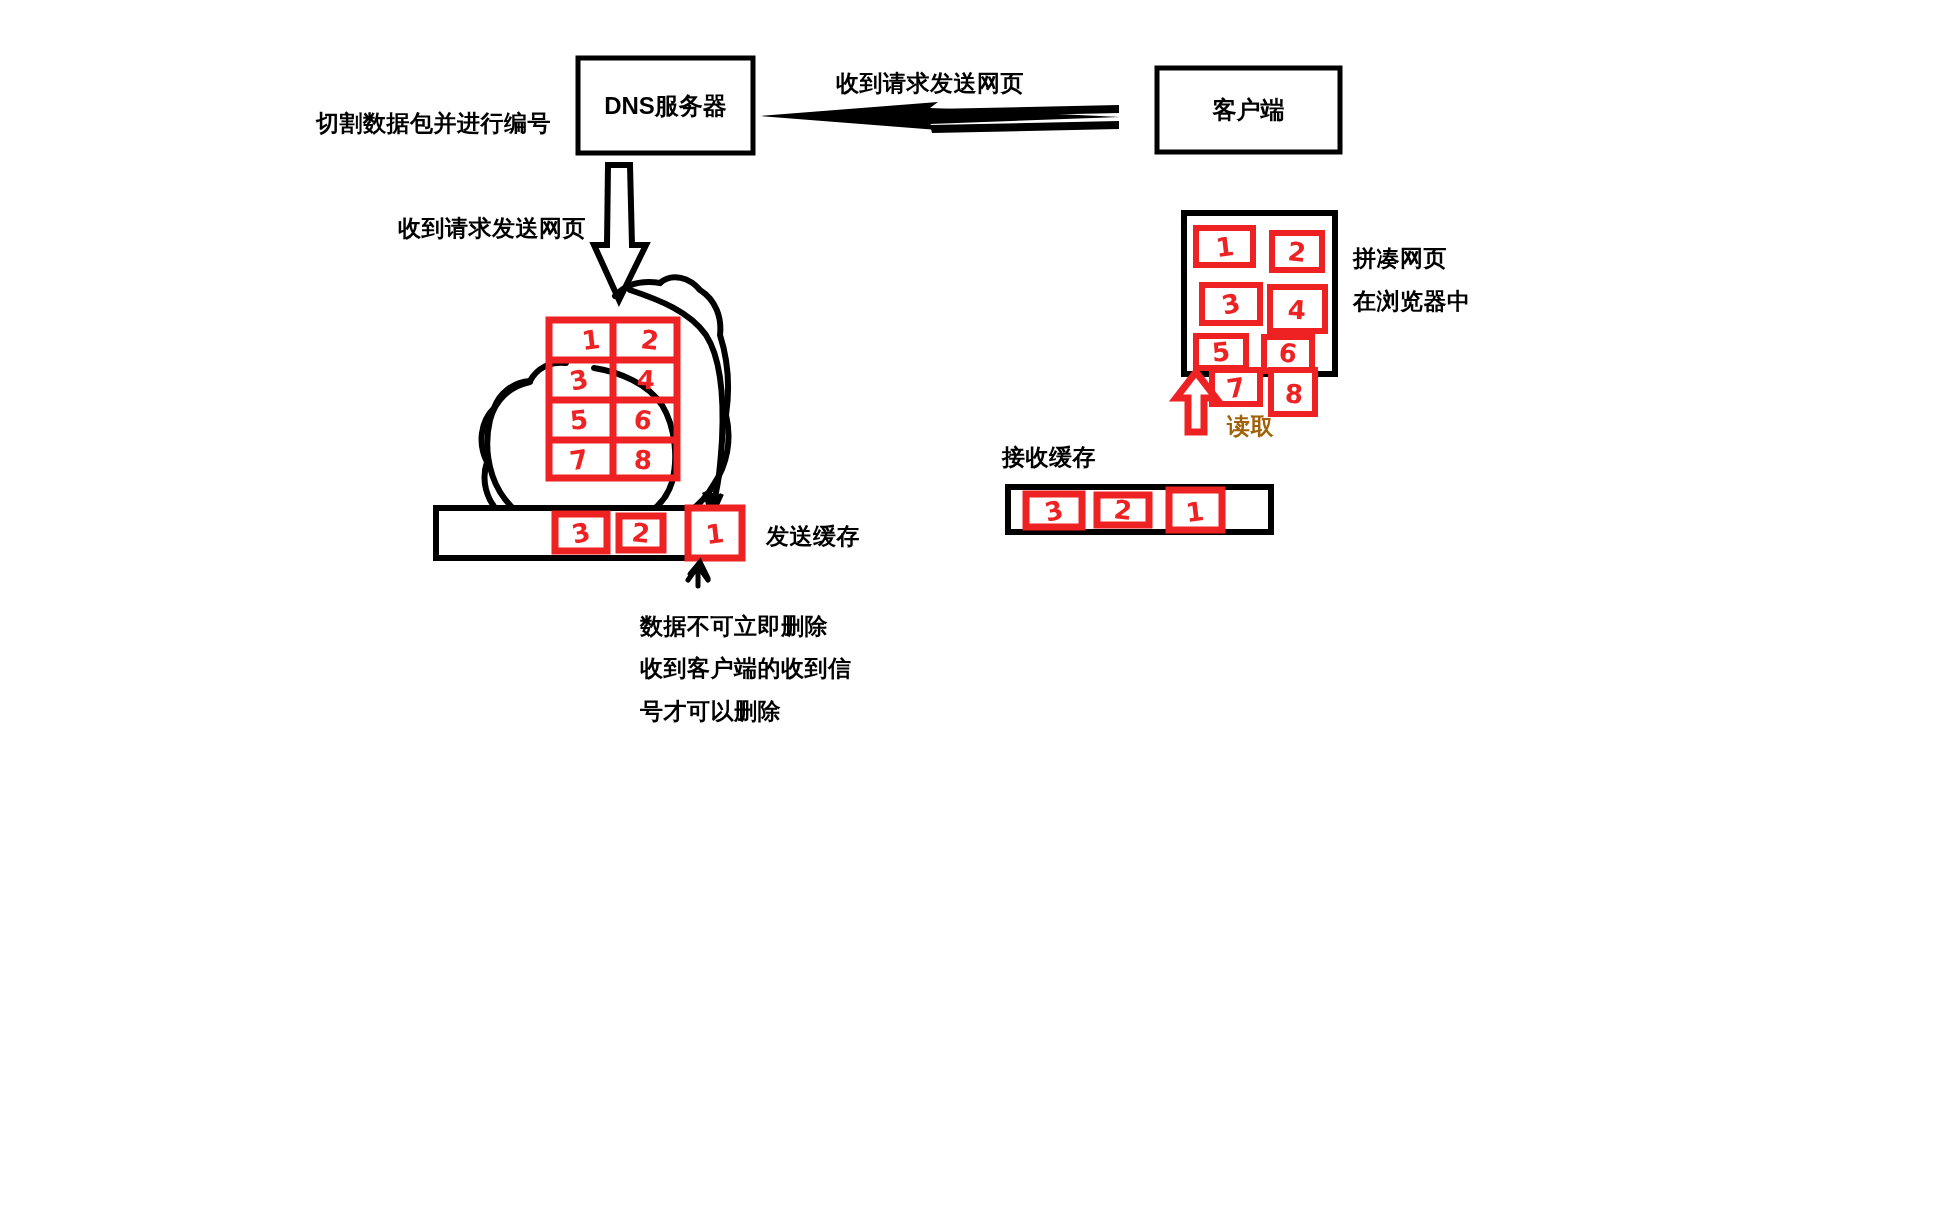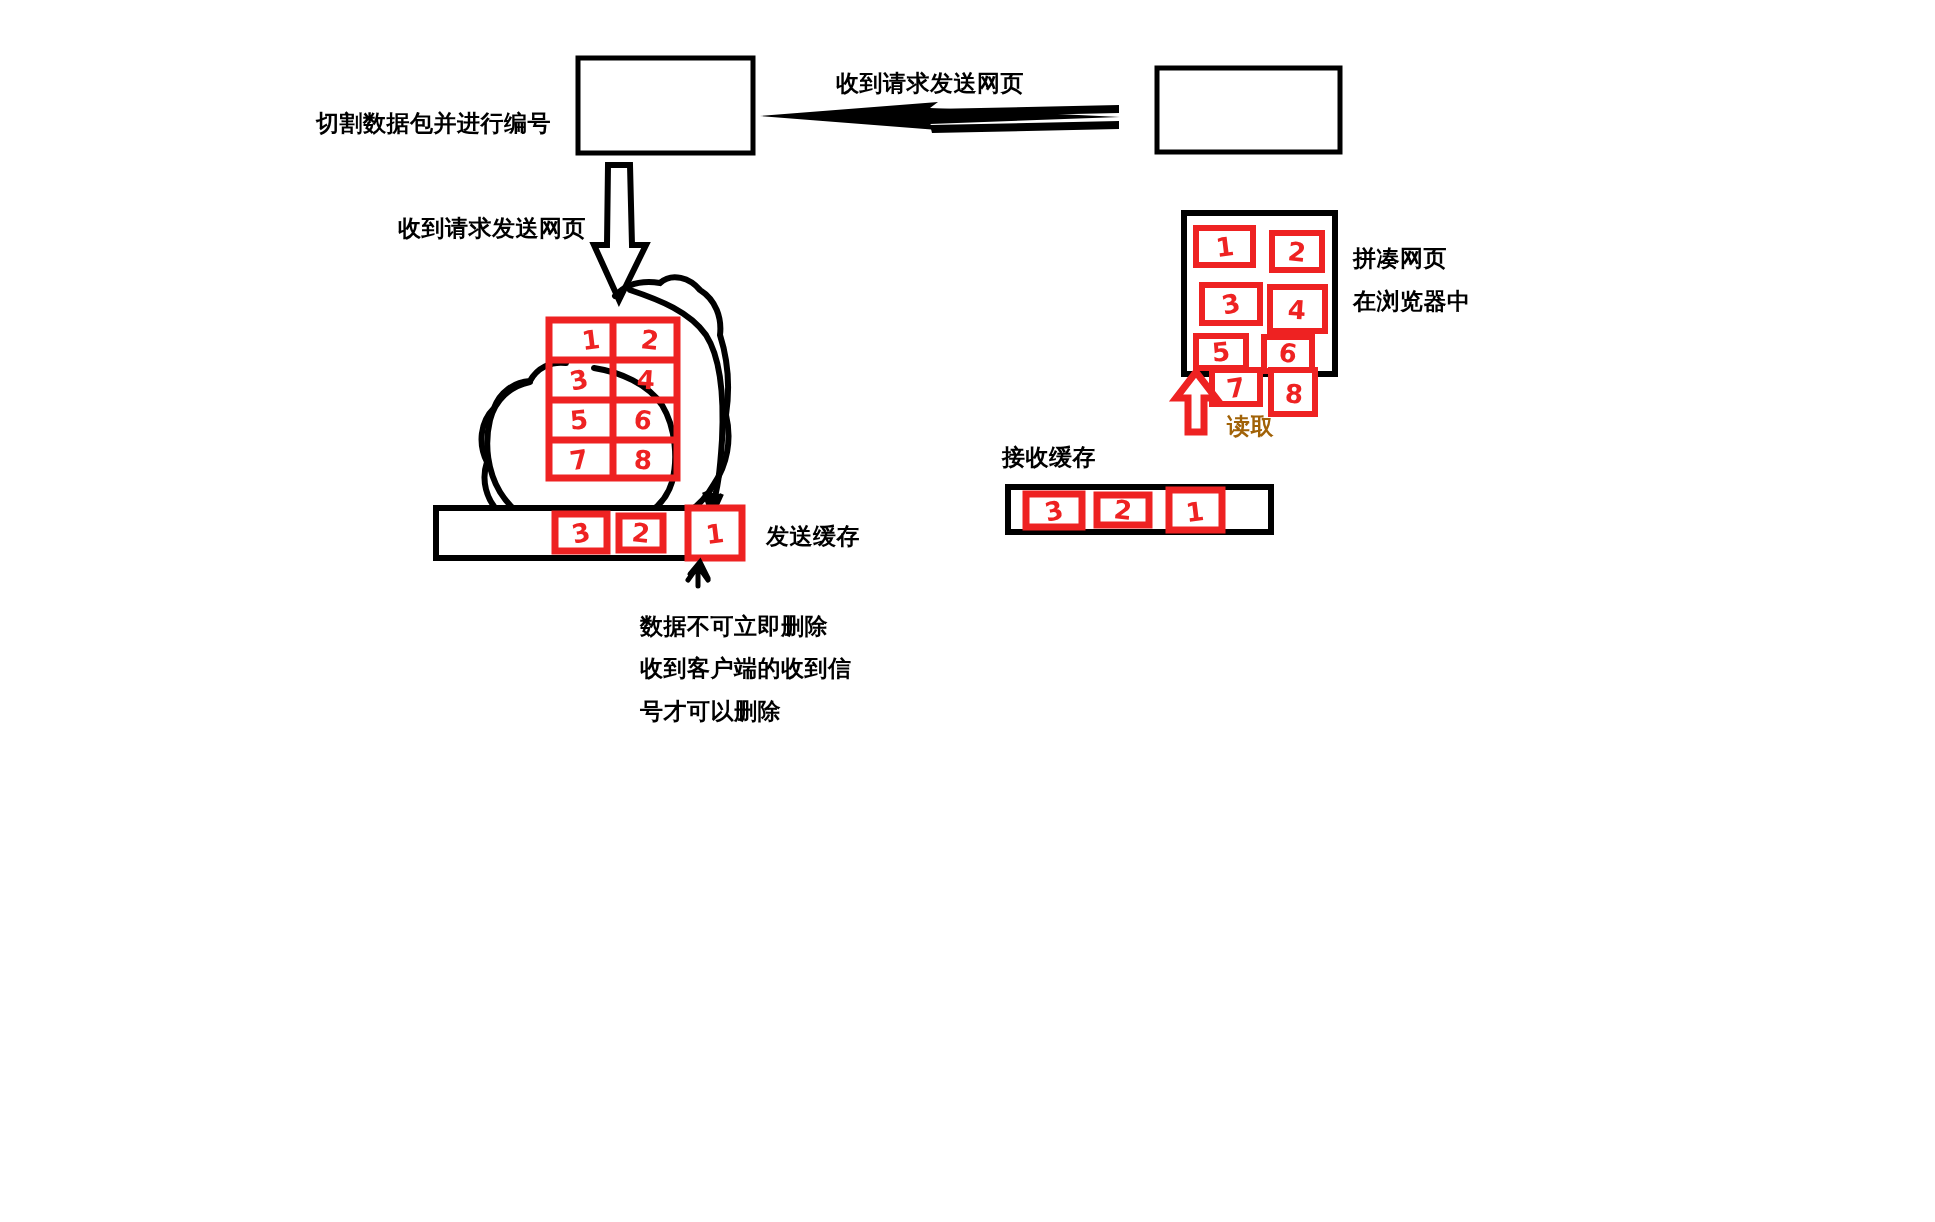--- a/index.html
+++ b/index.html
@@ -146,21 +146,23 @@
 
     <g fill="none" stroke="#ee2222" stroke-width="7">
       <rect x="549" y="320" width="128" height="158"></rect>
       <line x1="613" y1="320" x2="613" y2="478"></line>
       <line x1="549" y1="360" x2="677" y2="360"></line>
       <line x1="549" y1="400" x2="677" y2="400"></line>
       <line x1="549" y1="440" x2="677" y2="440"></line>
     </g>
   </svg>
 
-
+  <div class="box-label" style="left:578px; top:58px; width:175px; height:95px;">DNS服务器</div>
+
+  <div class="box-label" style="left:1157px; top:68px; width:183px; height:84px;">客户端</div>
 
   <div class="lbl" style="left:316px; top:108px;">切割数据包并进行编号</div>
 
   <div class="lbl" style="left:836px; top:68px;">收到请求发送网页</div>
 
   <div class="lbl" style="left:398px; top:213px;">收到请求发送网页</div>
 
   <div class="lbl" style="left:766px; top:521px;">发送缓存</div>
 
   <div class="lbl" style="left:1002px; top:442px;">接收缓存</div>

